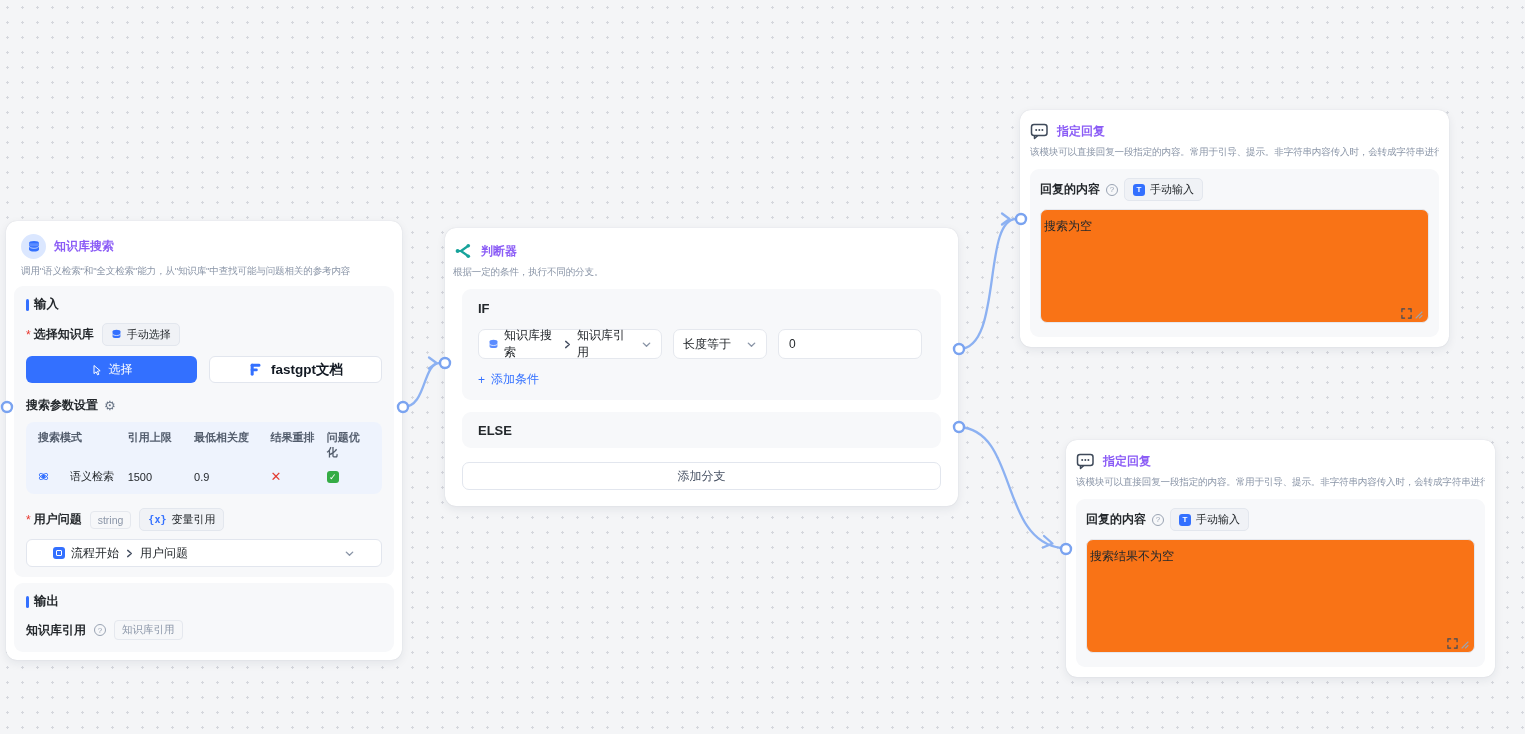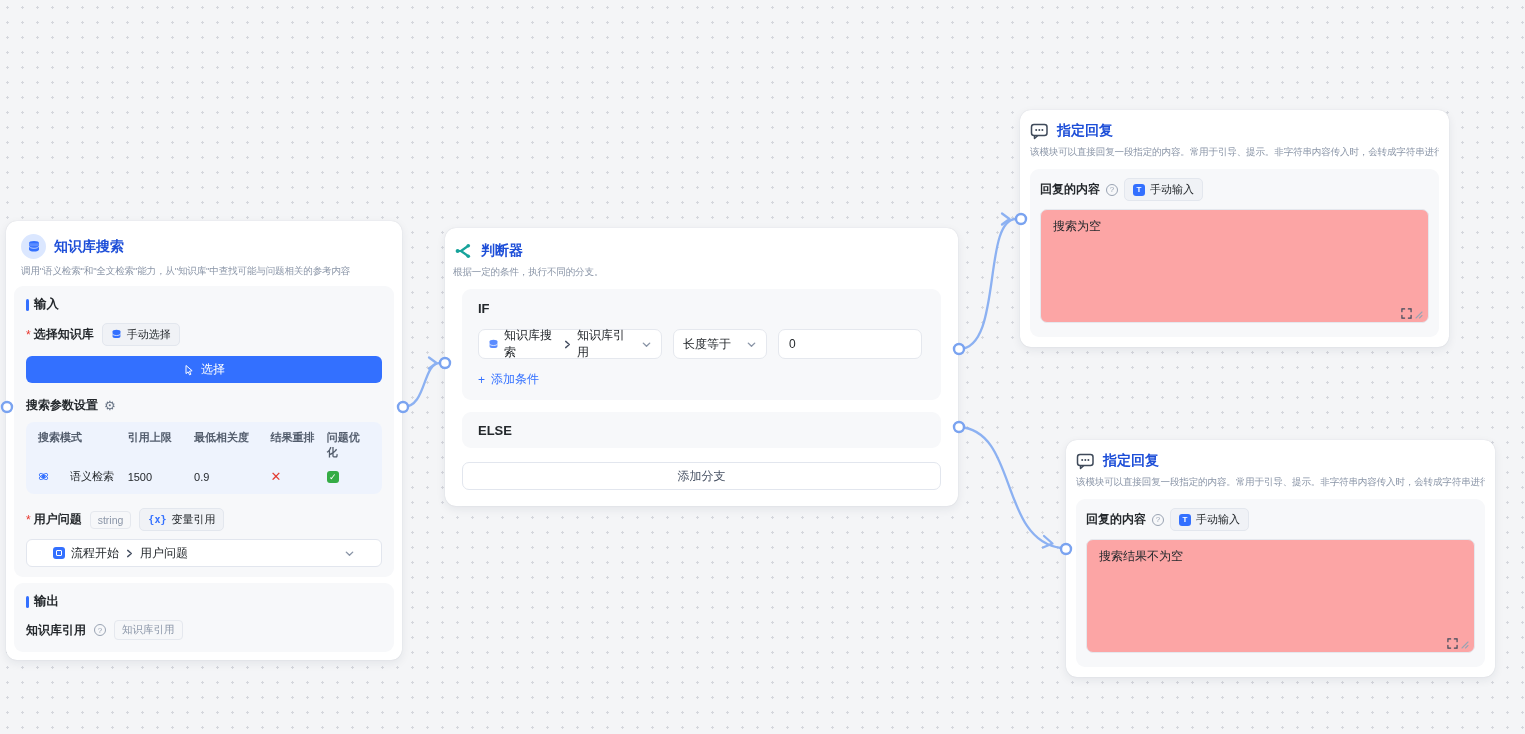--- a/index.html
+++ b/index.html
@@ -6,21 +6,21 @@
   html,body { width:1525px; height:734px; overflow:hidden;
     font-family:"Liberation Sans","DejaVu Sans",sans-serif; }
   .canvas { position:relative; width:1525px; height:734px; background:#f4f5f7;
     background-image:radial-gradient(circle,#d5d7dd 1px,transparent 1.2px);
     background-size:15px 15px; }
 
   .node { position:absolute; background:#fff; border-radius:11px;
     box-shadow:0 3px 10px rgba(25,42,70,.08),0 0 1px rgba(25,42,70,.18); z-index:1; }
   .node-header { padding:13px 15px 8px; }
   .node-title-row { display:flex; align-items:center; gap:8px; }
-  .node-title { font-size:14px; font-weight:700; color:#1d4ed8; }
+  .node-title { font-size:12px; font-weight:700; color:#8b5cf6; }
   .node-desc { margin-top:6px; font-size:9.6px; letter-spacing:-.2px; color:#8a95a7; white-space:nowrap; overflow:hidden; }
 
   .icon-circle { width:25px; height:25px; border-radius:50%; background:#dbe7ff;
     display:flex; align-items:center; justify-content:center; }
 
   .section { background:#f7f8fa; border-radius:9px; margin:0 8px 6px; padding:10px 12px; }
   .section-label { display:flex; align-items:center; gap:5px; font-size:12.5px; font-weight:700; color:#24282c; margin-bottom:10px; }
   .section-bar { width:3px; height:12px; border-radius:2px; background:#3370ff; }
 
   .field-row { display:flex; align-items:center; gap:8px; margin-bottom:8px; }
@@ -75,22 +75,22 @@
     padding:0 10px; font-size:12px; color:#24282c; font-family:inherit; }
   .add-cond { display:flex; align-items:center; gap:6px; color:#3370ff; font-size:12px; cursor:pointer; width:max-content; }
   .else-block { background:#f7f8fa; border-radius:9px; margin:0 17px 14px; padding:9px 16px; }
   .add-branch { margin:0 17px 16px; height:28px; background:#fff; border:1px solid #e2e6ee; border-radius:7px;
     display:flex; align-items:center; justify-content:center; font-size:12px; color:#485264; cursor:pointer; }
 
   
   .reply-body { background:#f7f8fa; border-radius:9px; margin:4px 10px 10px; padding:9px 10px 10px; }
   .reply-label-row { display:flex; align-items:center; gap:6px; margin-bottom:8px; }
   .reply-textarea-wrap { position:relative; }
-  .reply-textarea { width:100%; height:114px; background:#fca5a5; border:1px solid #e5e8ee; border-radius:7px;
-    padding:8px 12px; font-size:12px; color:#24282c; resize:none; font-family:inherit; outline:none; }
+  .reply-textarea { width:100%; height:114px; background:#f97316; border:1px solid #e5e8ee; border-radius:7px;
+    padding:8px 3px; font-size:12px; color:#24282c; resize:none; font-family:inherit; outline:none; }
   .ta-tools { position:absolute; right:6px; bottom:8px; display:flex; align-items:flex-end; gap:1px; }
 
   .wires { position:absolute; inset:0; z-index:2; pointer-events:none; }
   svg.inline { display:block; flex:none; }
 </style>
 </head>
 <body>
 
 <div class="canvas">
 
@@ -129,20 +129,28 @@
         </span>
       </div>
 
       <div class="btn-row">
         <button class="btn-select">
           <svg class="inline" width="12" height="12" viewBox="0 0 16 16">
             <path d="M4 2 L12.2 9 L8.6 9.7 L10.6 13.6 L8.8 14.5 L6.8 10.5 L4 12.8 Z" fill="none" stroke="#fff" stroke-width="1.3" stroke-linejoin="round"></path>
           </svg>
           <span>选择</span>
         </button>
+        <div class="chip-dataset">
+          <svg class="inline" width="16" height="16" viewBox="0 0 18 18">
+            <rect x="3" y="2" width="11" height="3.4" rx="1.6" fill="#3370ff"></rect>
+            <rect x="3" y="2" width="3.4" height="13.5" rx="1.6" fill="#3370ff"></rect>
+            <rect x="3" y="7.3" width="8" height="3.2" rx="1.5" fill="#3370ff"></rect>
+          </svg>
+          <span>fastgpt文档</span>
+        </div>
       </div>
 
       <div class="params-title-row">
         <span class="field-label">搜索参数设置</span>
         <span class="gear">⚙</span>
       </div>
 
       <div class="params-table">
         <div class="pt-row pt-head">
           <div class="pt-cell c1">搜索模式</div>

